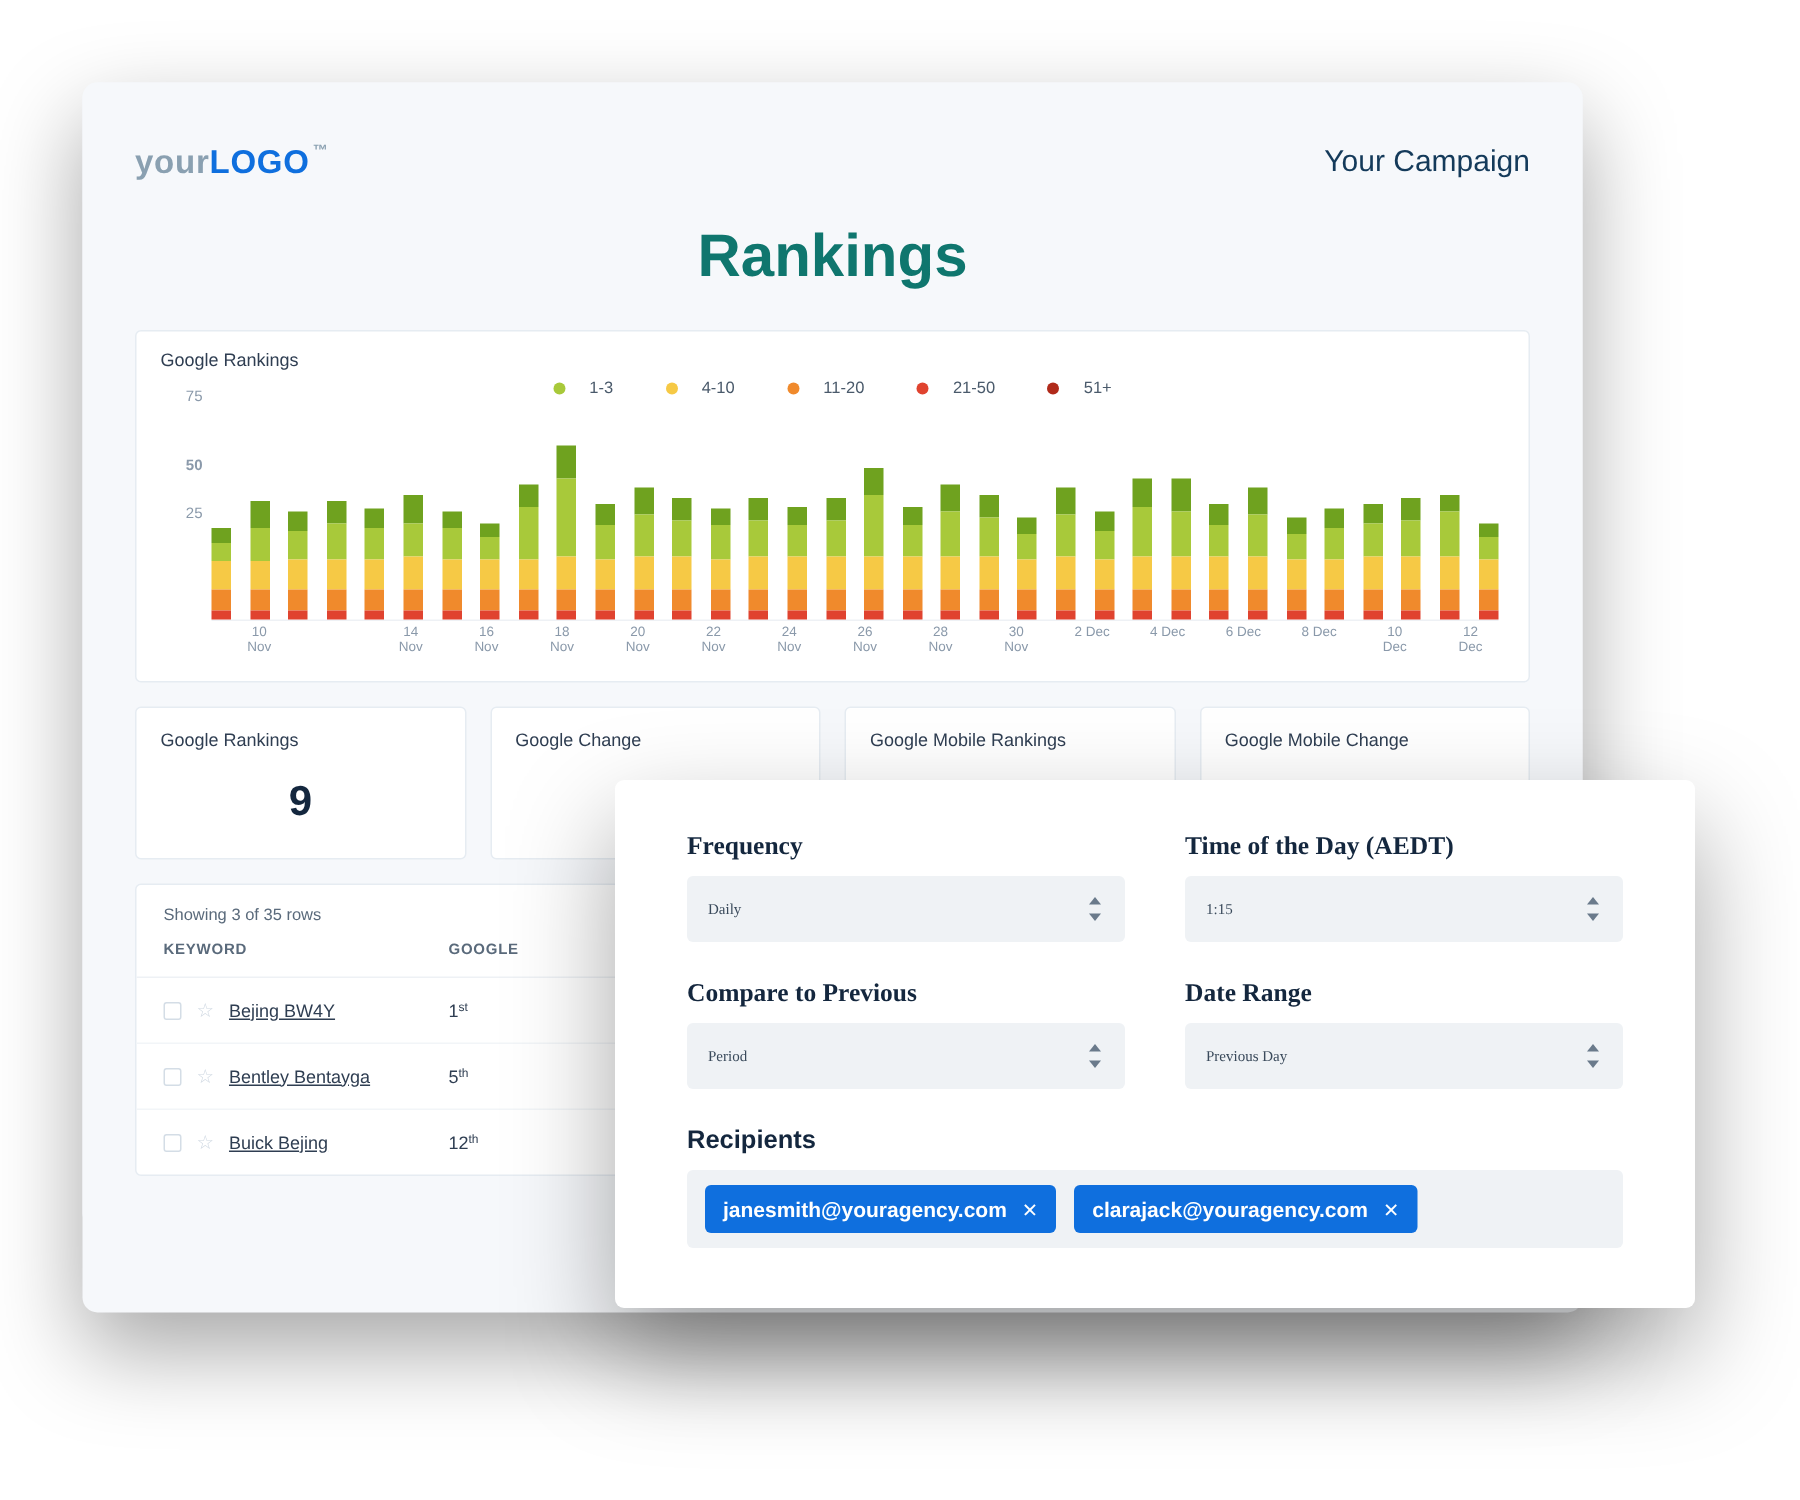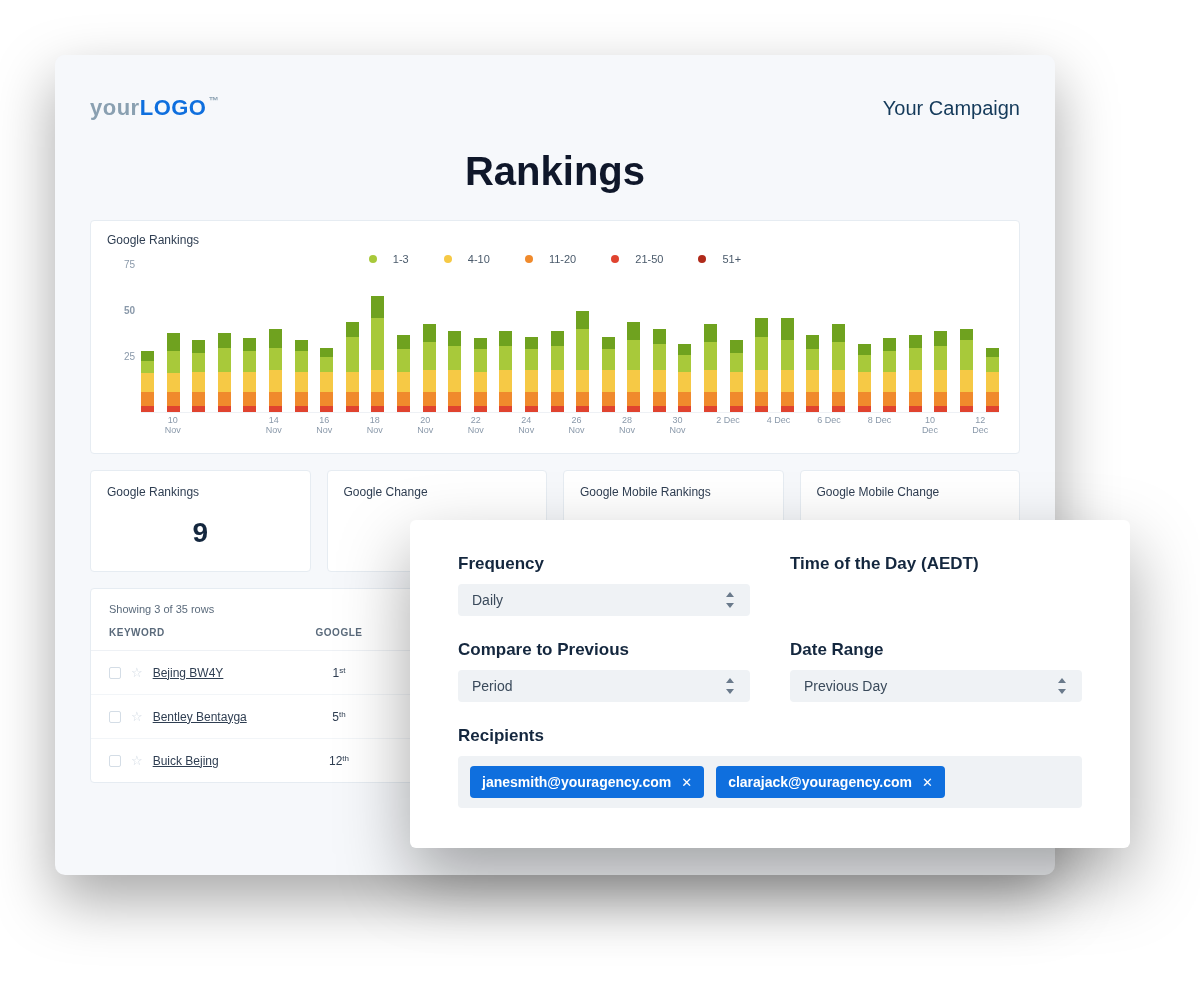--- a/index.html
+++ b/index.html
@@ -26,21 +26,21 @@
     background: #f6f8fb;
     border-radius: 10px;
     padding: 40px 35px 35px 35px;
   }
   .db-header { display: flex; justify-content: space-between; align-items: center; margin-bottom: 28px; }
   .logo { font-size: 22px; font-weight: 700; letter-spacing: .5px; }
   .logo .y { color:#8aa0b1; font-weight:600; text-transform:lowercase;}
   .logo .l { color:#0f6fde; font-weight:800;}
   .logo .tm { color:#8aa0b1; font-size:10px; vertical-align: top; margin-left:2px;}
   .campaign { color:#143a5a; font-size:20px; }
-  .page-title { text-align:center; color:#0f172a; font-size:40px; font-weight:800; margin-bottom:26px;}
+  .page-title { text-align:center; color:#0f766e; font-size:40px; font-weight:800; margin-bottom:26px;}
   .card { background:#fff; border:1px solid #e6ecf2; border-radius:4px; }
   .chart-card { padding: 12px 16px 18px 16px; margin-bottom:16px;}
   .chart-title { font-size:12px; color:#2f3e52; margin-bottom:6px;}
   .legend { text-align:center; font-size:11px; color:#4a5a6b; margin-bottom:10px;}
   .legend span { display:inline-flex; align-items:center; margin:0 8px;}
   .dot { width:8px; height:8px; border-radius:50%; display:inline-block; margin-right:5px;}
   .chart-area { position:relative; height:160px; }
   .y-axis { position:absolute; left:0; top:0; bottom:22px; width:28px; }
   .y-tick { position:absolute; right:0; font-size:10px; color:#8a99aa; transform:translateY(-50%);}
   .bars-wrap { position:absolute; left:34px; right:4px; top:0; bottom:22px; display:flex; align-items:flex-end; justify-content:space-between; border-bottom:1px solid #eef1f5;}
@@ -50,43 +50,43 @@
   .x-tick { font-size:9px; color:#8a99aa; width:26px; text-align:center; transform:translateX(-6px);}
   .stat-row { display:flex; gap:16px; margin-bottom:16px;}
   .stat-card { flex:1; padding:14px 16px 22px 16px;}
   .stat-title { font-size:12px; color:#2f3e52; margin-bottom:18px;}
   .stat-value { font-size:28px; font-weight:700; color:#14273e; text-align:center;}
   .table-card { padding:0;}
   .table-meta { padding:14px 18px 4px 18px; font-size:11px; color:#5a6a7b;}
   .thead { display:flex; padding:8px 18px 12px 18px; border-bottom:1px solid #eef1f5;}
   .th { font-size:10px; letter-spacing:.5px; color:#5a6a7b; font-weight:700;}
   .col-kw { flex:0 0 190px;}
-  .col-g { flex:0 0 80px;text-align:center;}
+  .col-g { flex:0 0 80px;}
   .trow { display:flex; align-items:center; padding:14px 18px; border-bottom:1px solid #f2f5f8; font-size:12px; color:#2f3e52;}
   .trow:last-child { border-bottom:none;}
   .kw-cell { display:flex; align-items:center; gap:10px;}
   .chk { width:12px; height:12px; border:1px solid #d4dde6; border-radius:2px;}
   .star { color:#cfd8e2; font-size:13px;}
   .kw-text { text-decoration:underline; color:#2f3e52;}
   .sup { font-size:8px; vertical-align:top;}
 
   .modal {
     position:absolute;
     top:520px; left:410px;
     width:720px;
     background:#fff;
     border-radius:6px;
     box-shadow: 0 30px 70px rgba(0,0,0,0.35);
     padding:34px 48px 40px 48px;
     z-index:50;
   }
   .form-row { display:flex; gap:40px; margin-bottom:24px;}
-  .form-col { flex:1;}
+  .form-col { flex:1;font-family:Liberation Serif, serif;}
   .form-label { font-size:17px; font-weight:700; color:#14273e; margin-bottom:10px;}
-  .select { background:#eff2f5; border-radius:4px; height:32px; display:flex; align-items:center; justify-content:space-between; padding:0 14px; color:#3a4a5b; font-size:14px;}
+  .select { background:#eff2f5; border-radius:4px; height:44px; display:flex; align-items:center; justify-content:space-between; padding:0 14px; color:#3a4a5b; font-size:10px;}
   .chevrons { width:12px; height:16px; position:relative;}
   .chevrons::before, .chevrons::after { content:""; position:absolute; left:2px; width:0; height:0; border-left:4px solid transparent; border-right:4px solid transparent;}
   .chevrons::before { top:0; border-bottom:5px solid #6a7a8b;}
   .chevrons::after { bottom:0; border-top:5px solid #6a7a8b;}
   .recipients-box { background:#eff2f5; border-radius:4px; padding:10px 12px; display:flex; gap:12px; flex-wrap:wrap;}
   .chip { background:#0f6fde; color:#fff; border-radius:4px; padding:8px 12px; font-size:14px; font-weight:600; display:flex; align-items:center; gap:10px;}
   .chip-x { font-size:13px; font-weight:400;}
 </style>
 </head>
 <body>
@@ -123,21 +123,21 @@
           <span class="dot" style="background:#e0432f"></span>
           <span>21-50</span>
         </span>
       <span>
           <span class="dot" style="background:#b02a1a"></span>
           <span>51+</span>
         </span>
     </div>
     <div class="chart-area">
       <div class="y-axis" id="y-axis">
-          <div class="y-tick" style="bottom: 46px;">25</div>
+          <div class="y-tick" style="bottom: 60px;">25</div>
           <div class="y-tick" style="bottom: 92px; font-weight: bold;">50</div>
           <div class="y-tick" style="bottom: 138px;">75</div>
         </div>
       <div class="bars-wrap" id="bars">
           <div class="bar-col">
             <div class="seg" style="background: rgb(224, 67, 47); height: 5.52px;"></div>
             <div class="seg" style="background: rgb(240, 138, 44); height: 14.72px;"></div>
             <div class="seg" style="background: rgb(246, 201, 69); height: 18.4px;"></div>
             <div class="seg" style="background: rgb(168, 201, 58); height: 12.88px;"></div>
             <div class="seg" style="background: rgb(111, 162, 31); height: 9.2px;"></div>
@@ -469,20 +469,24 @@
   <div class="form-row">
     <div class="form-col">
       <div class="form-label">Frequency</div>
       <div class="select">
         <span>Daily</span>
         <span class="chevrons"></span>
       </div>
     </div>
     <div class="form-col">
       <div class="form-label">Time of the Day (AEDT)</div>
+      <div class="select">
+        <span>1:15</span>
+        <span class="chevrons"></span>
+      </div>
     </div>
   </div>
   <div class="form-row">
     <div class="form-col">
       <div class="form-label">Compare to Previous</div>
       <div class="select">
         <span>Period</span>
         <span class="chevrons"></span>
       </div>
     </div>

